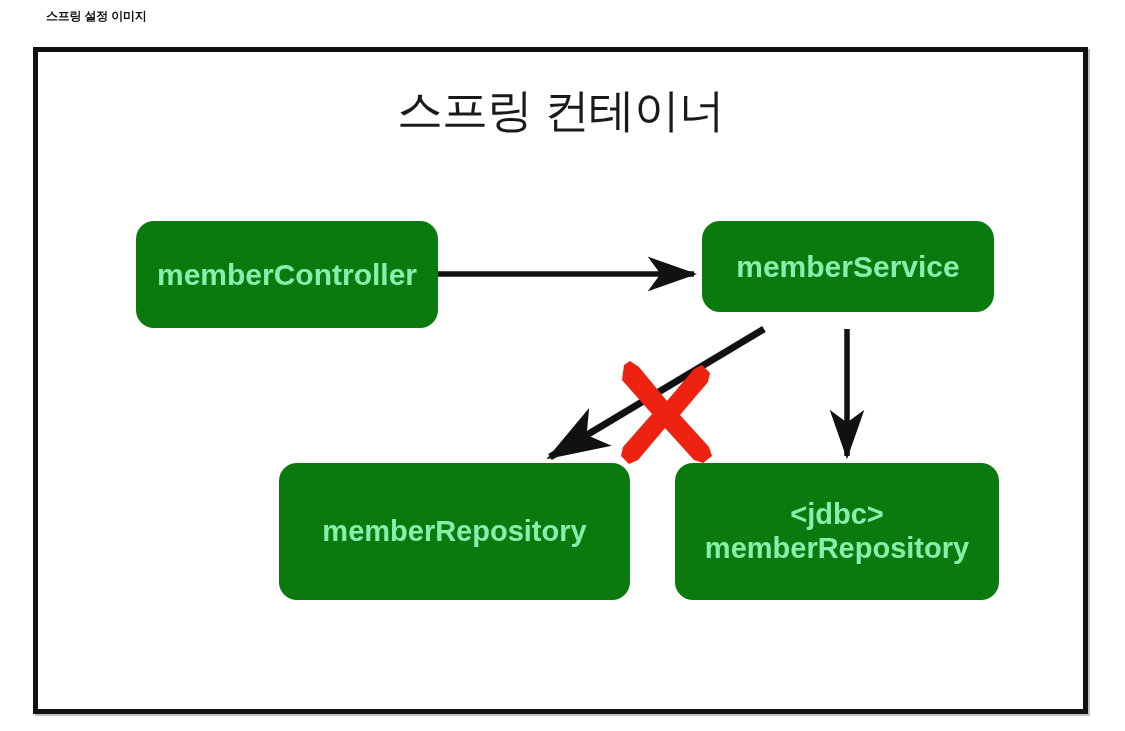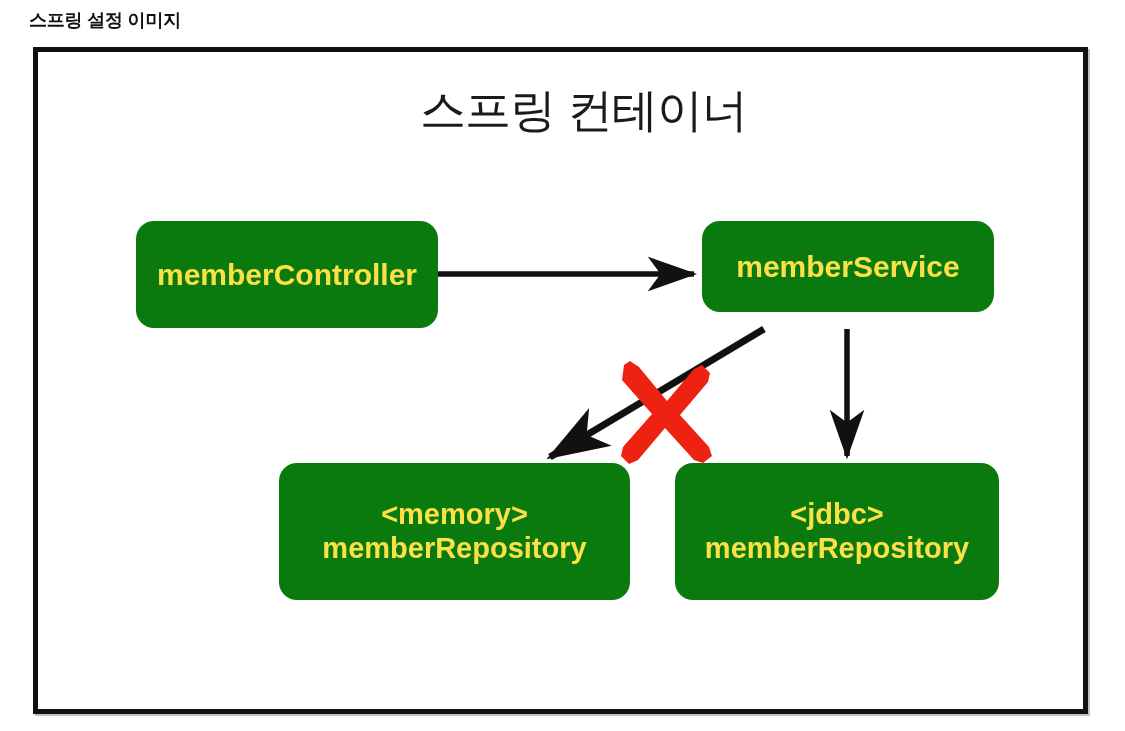--- a/index.html
+++ b/index.html
@@ -10,23 +10,23 @@
   body {
     width: 1125px;
     height: 731px;
     font-family: "Liberation Sans", sans-serif;
     position: relative;
     overflow: hidden;
   }
 
   #caption {
     position: absolute;
-    left: 29px;
+    left: 46px;
     top: 8px;
-    font-size: 18px;
+    font-size: 12px;
     font-weight: bold;
     color: #111111;
     letter-spacing: -0.2px;
     white-space: nowrap;
   }
 
   #frame {
     position: absolute;
     left: 33px;
     top: 47px;
@@ -41,28 +41,27 @@
   #diagram-title {
     position: absolute;
     left: 0;
     top: 28px;
     width: 100%;
     text-align: center;
     font-size: 46px;
     color: #1a1a1a;
     font-weight: 400;
     letter-spacing: -1px;
-    margin-left: 23px;
   }
 
   .bean-box {
     position: absolute;
     background: #0a7a0e;
     border-radius: 18px;
-    color: #fde047;
+    color: #86efac;
     font-weight: bold;
     display: flex;
     flex-direction: column;
     align-items: center;
     justify-content: center;
     line-height: 1.17;
     box-sizing: border-box;
   }
   .bean-box .line {
     display: block;
@@ -139,21 +138,20 @@
 
   <div class="bean-box" id="box-member-controller">
     <span class="line">memberController</span>
   </div>
 
   <div class="bean-box" id="box-member-service">
     <span class="line">memberService</span>
   </div>
 
   <div class="bean-box" id="box-memory-repository">
-    <span class="line">&lt;memory&gt;</span>
     <span class="line">memberRepository</span>
   </div>
 
   <div class="bean-box" id="box-jdbc-repository">
     <span class="line">&lt;jdbc&gt;</span>
     <span class="line">memberRepository</span>
   </div>
 
 </div>
 

